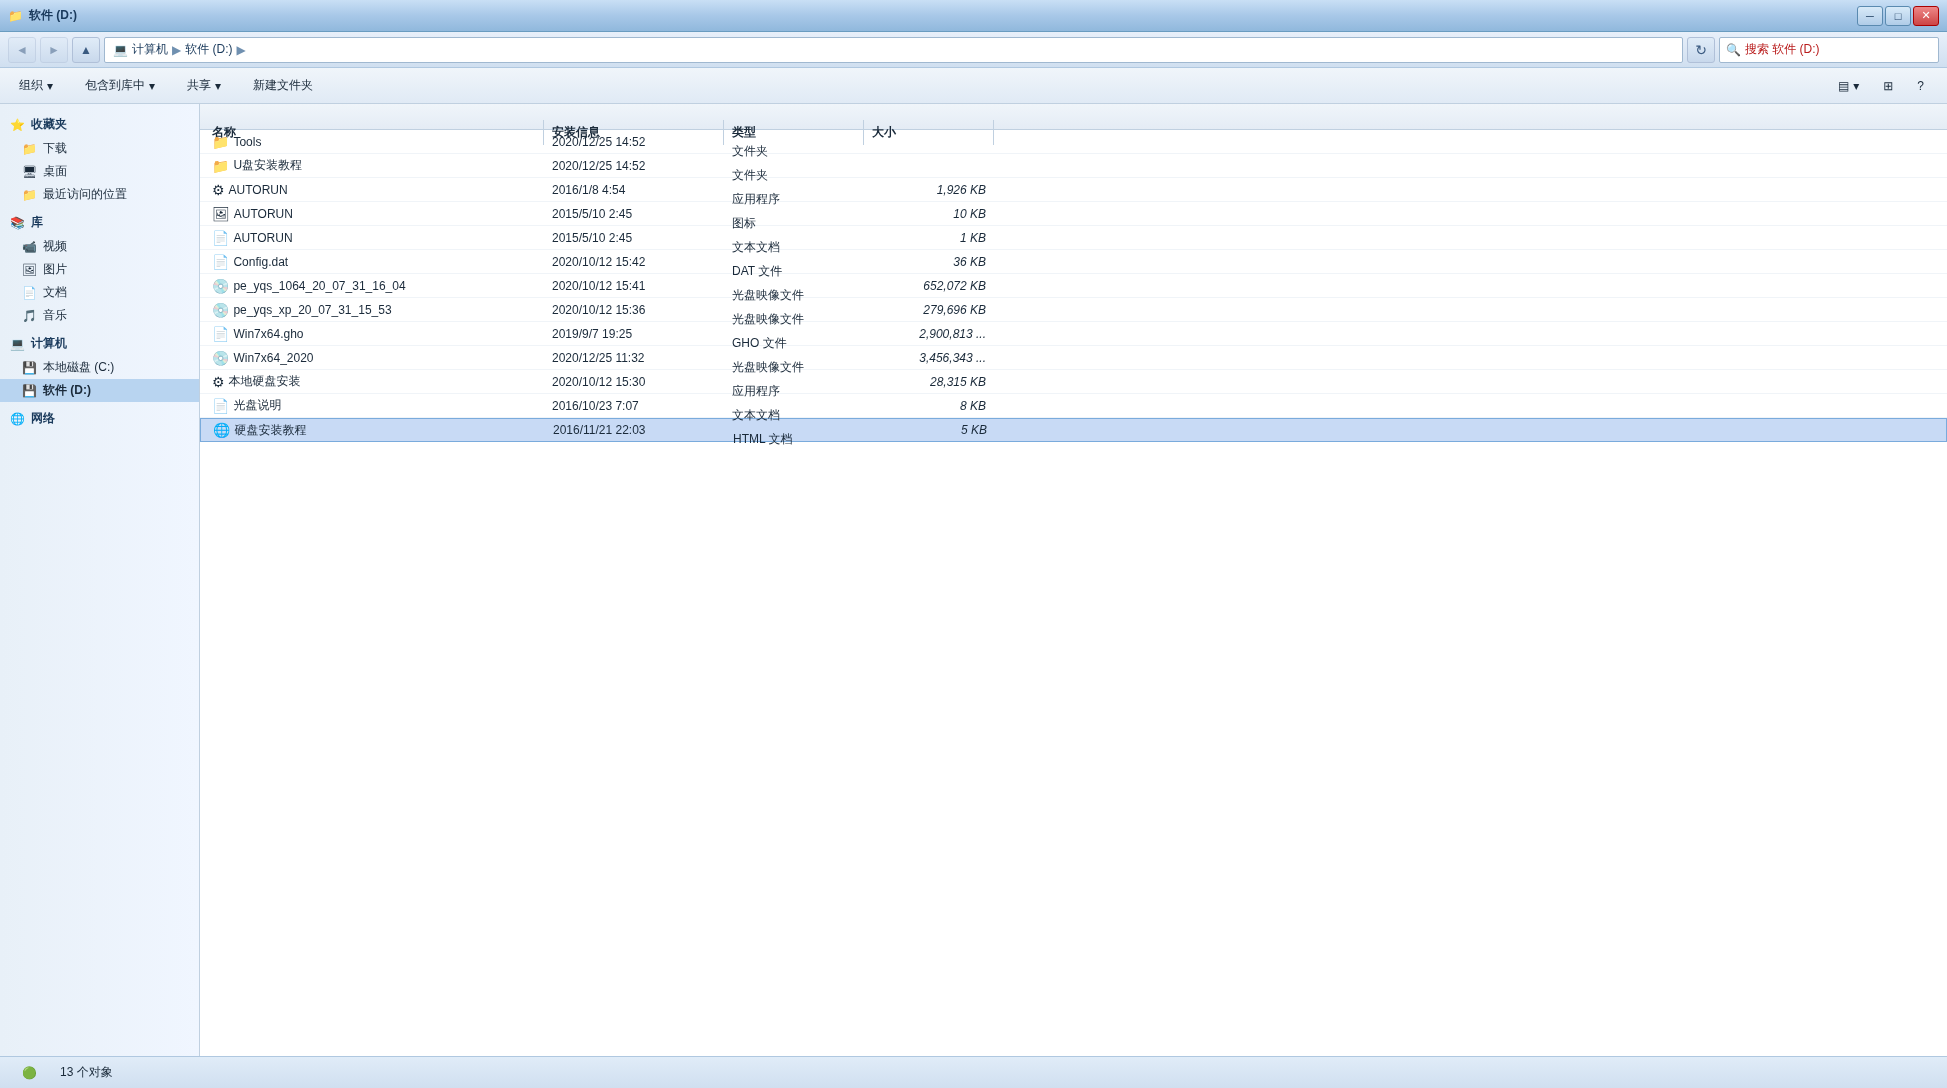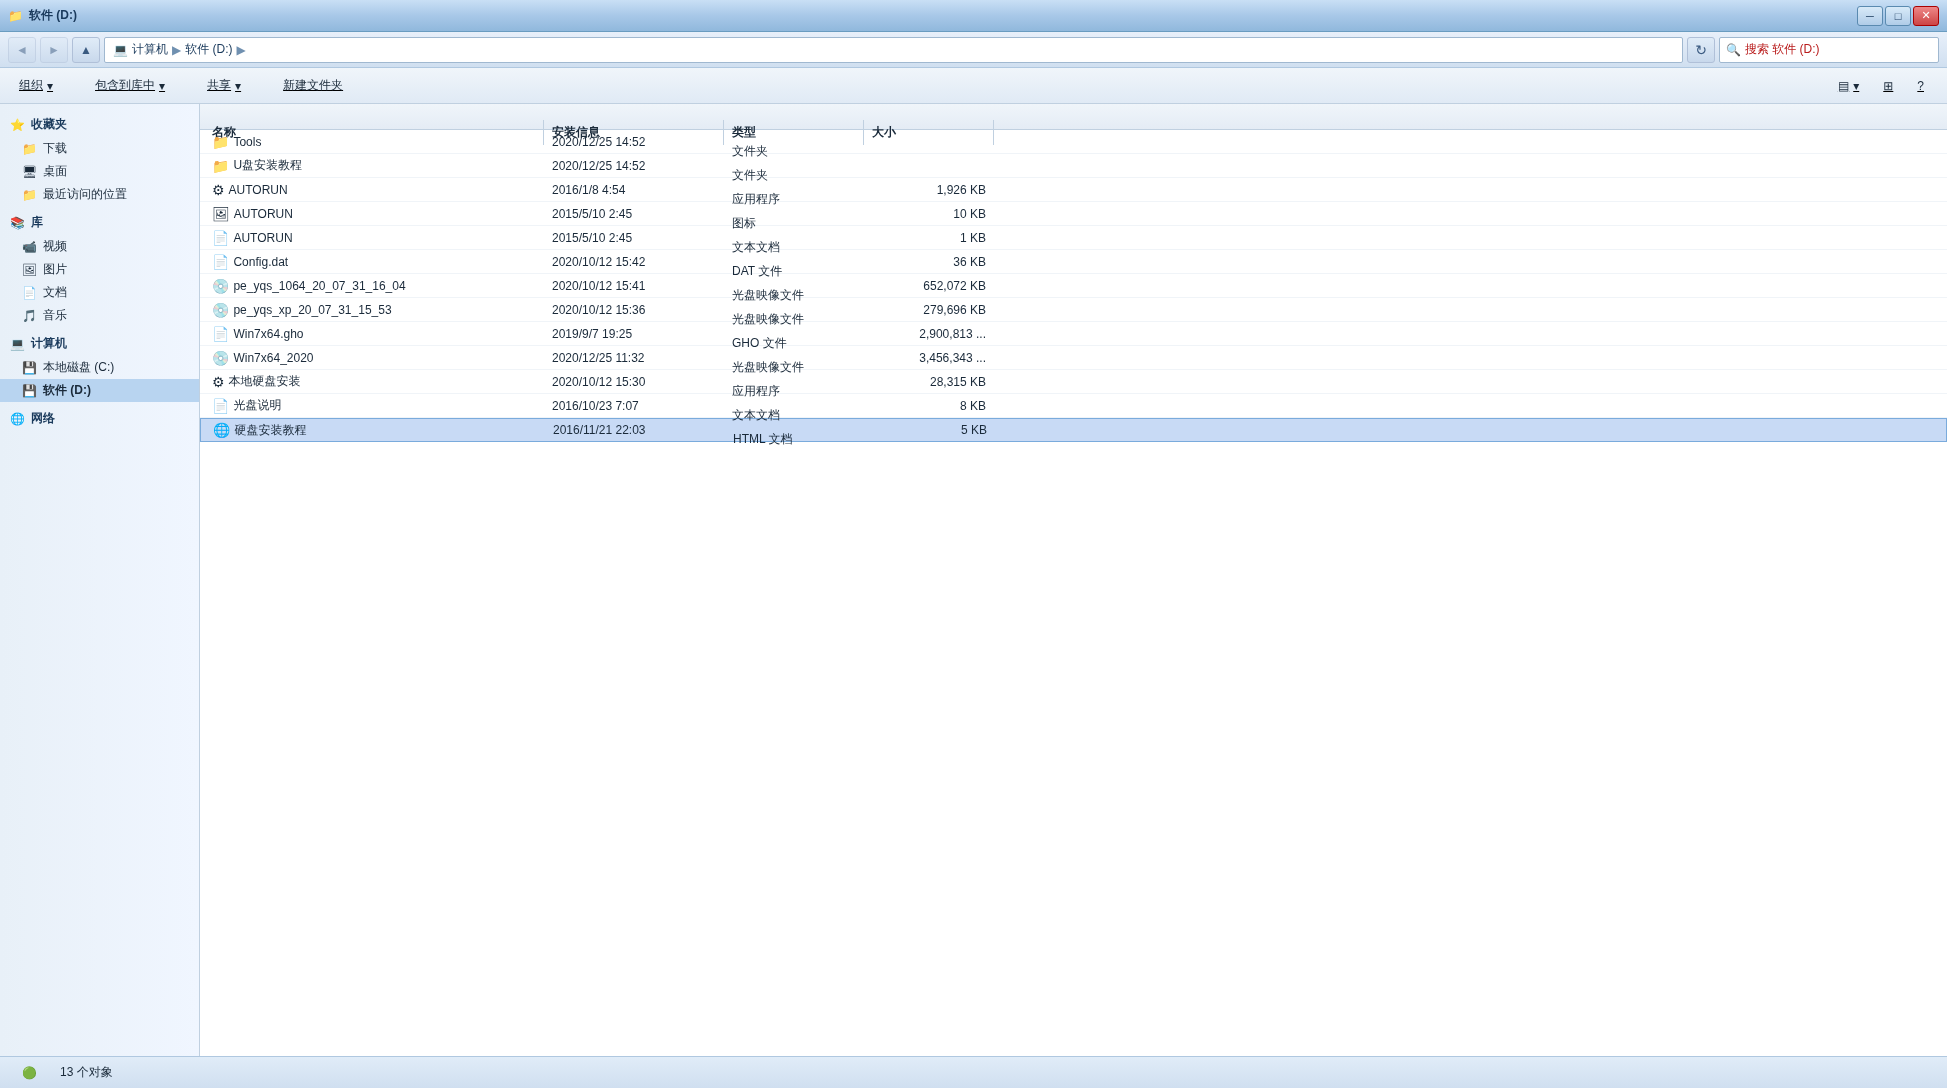--- a/index.html
+++ b/index.html
@@ -119,23 +119,22 @@
       font-size: 12px;
     }
 
     
     .toolbar {
       background: linear-gradient(to bottom, #f0f5fa, #e0eaf5);
       height: 36px;
       display: flex;
       align-items: center;
       padding: 0 8px;
-      gap: 20px;
+      gap: 10px;
       border-bottom: 1px solid #c0d0e0;
-      text-decoration: underline;
     }
     .toolbar-btn {
       height: 28px;
       padding: 0 10px;
       border: 1px solid transparent;
       border-radius: 3px;
       background: transparent;
       cursor: pointer;
       font-size: 12px;
       display: flex;
@@ -239,21 +238,21 @@
       text-overflow: ellipsis;
       white-space: nowrap;
       padding: 0 8px;
       display: flex;
       align-items: center;
       gap: 4px;
     }
     .cell-name { width: 340px; }
     .cell-date { width: 180px; }
     .cell-type { width: 140px; margin-top: 19px; }
-    .cell-size { width: 130px; text-align: left; justify-content: flex-end; }
+    .cell-size { width: 130px; text-align: left; justify-content: flex-end; font-style: italic; }
 
     
     .status-bar {
       height: 32px;
       background: linear-gradient(to bottom, #e0ecf8, #d0dff0);
       border-top: 1px solid #b0c8e0;
       display: flex;
       align-items: center;
       padding: 0 12px;
       gap: 12px;

